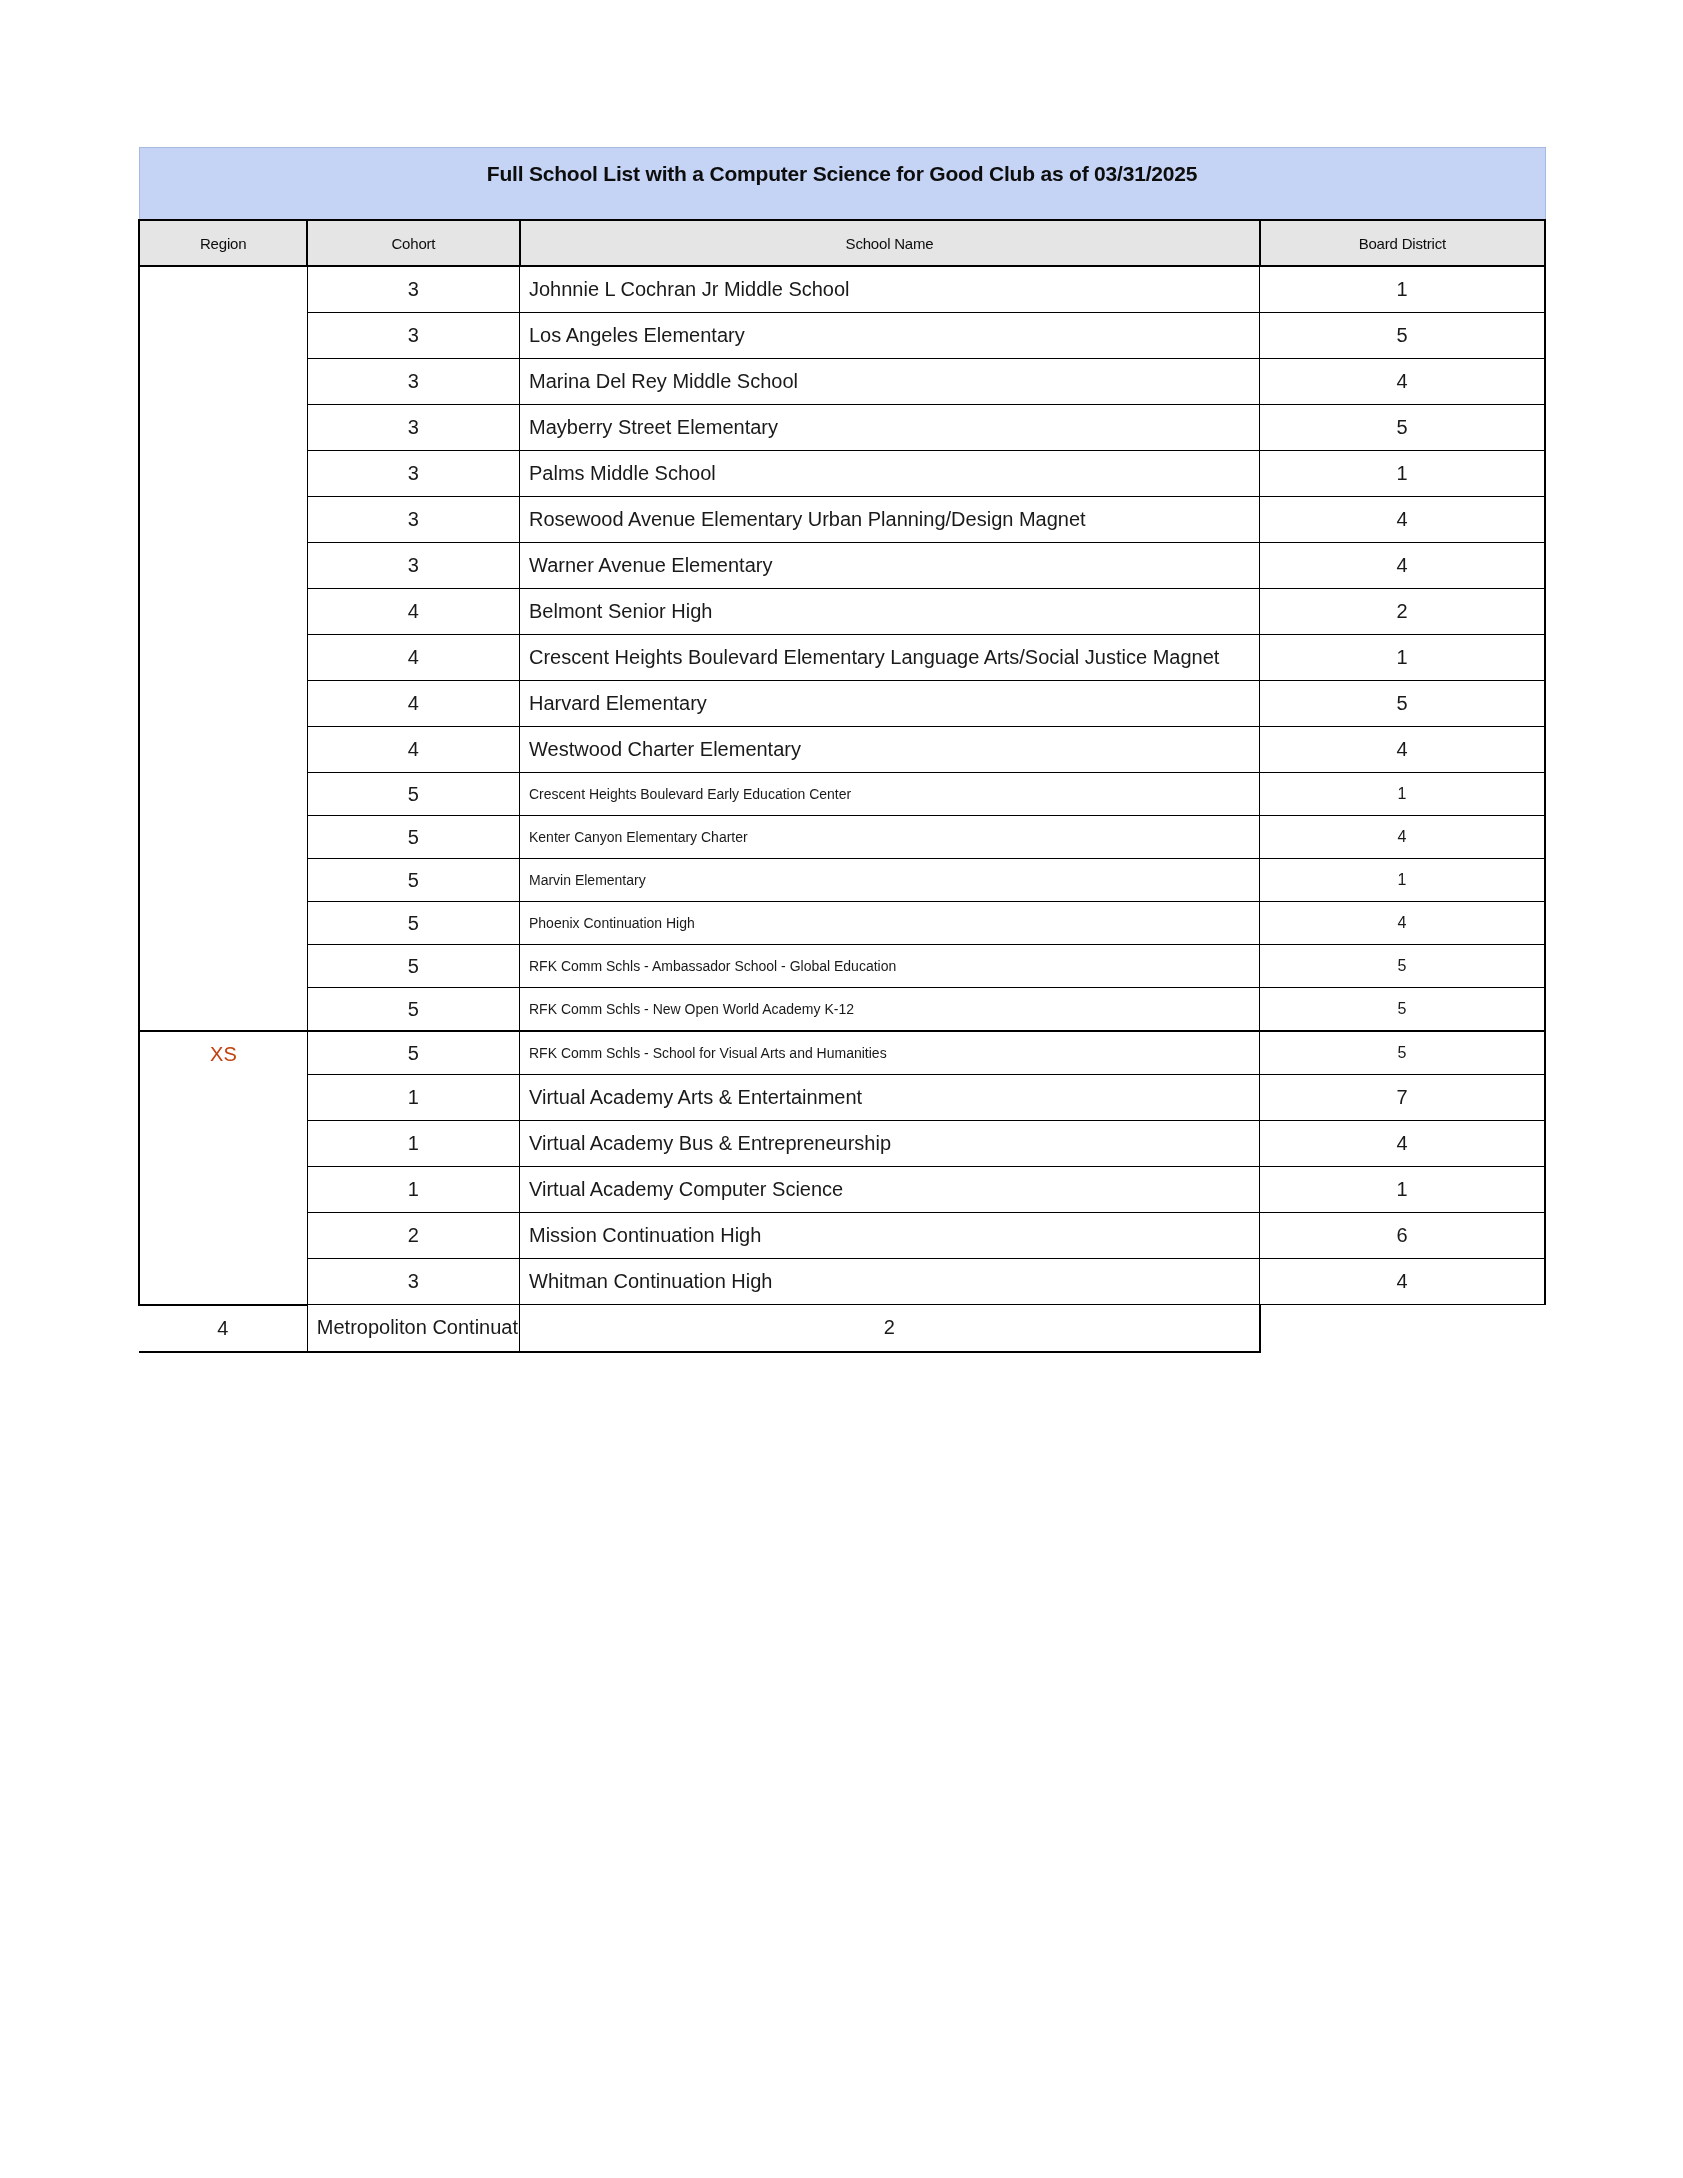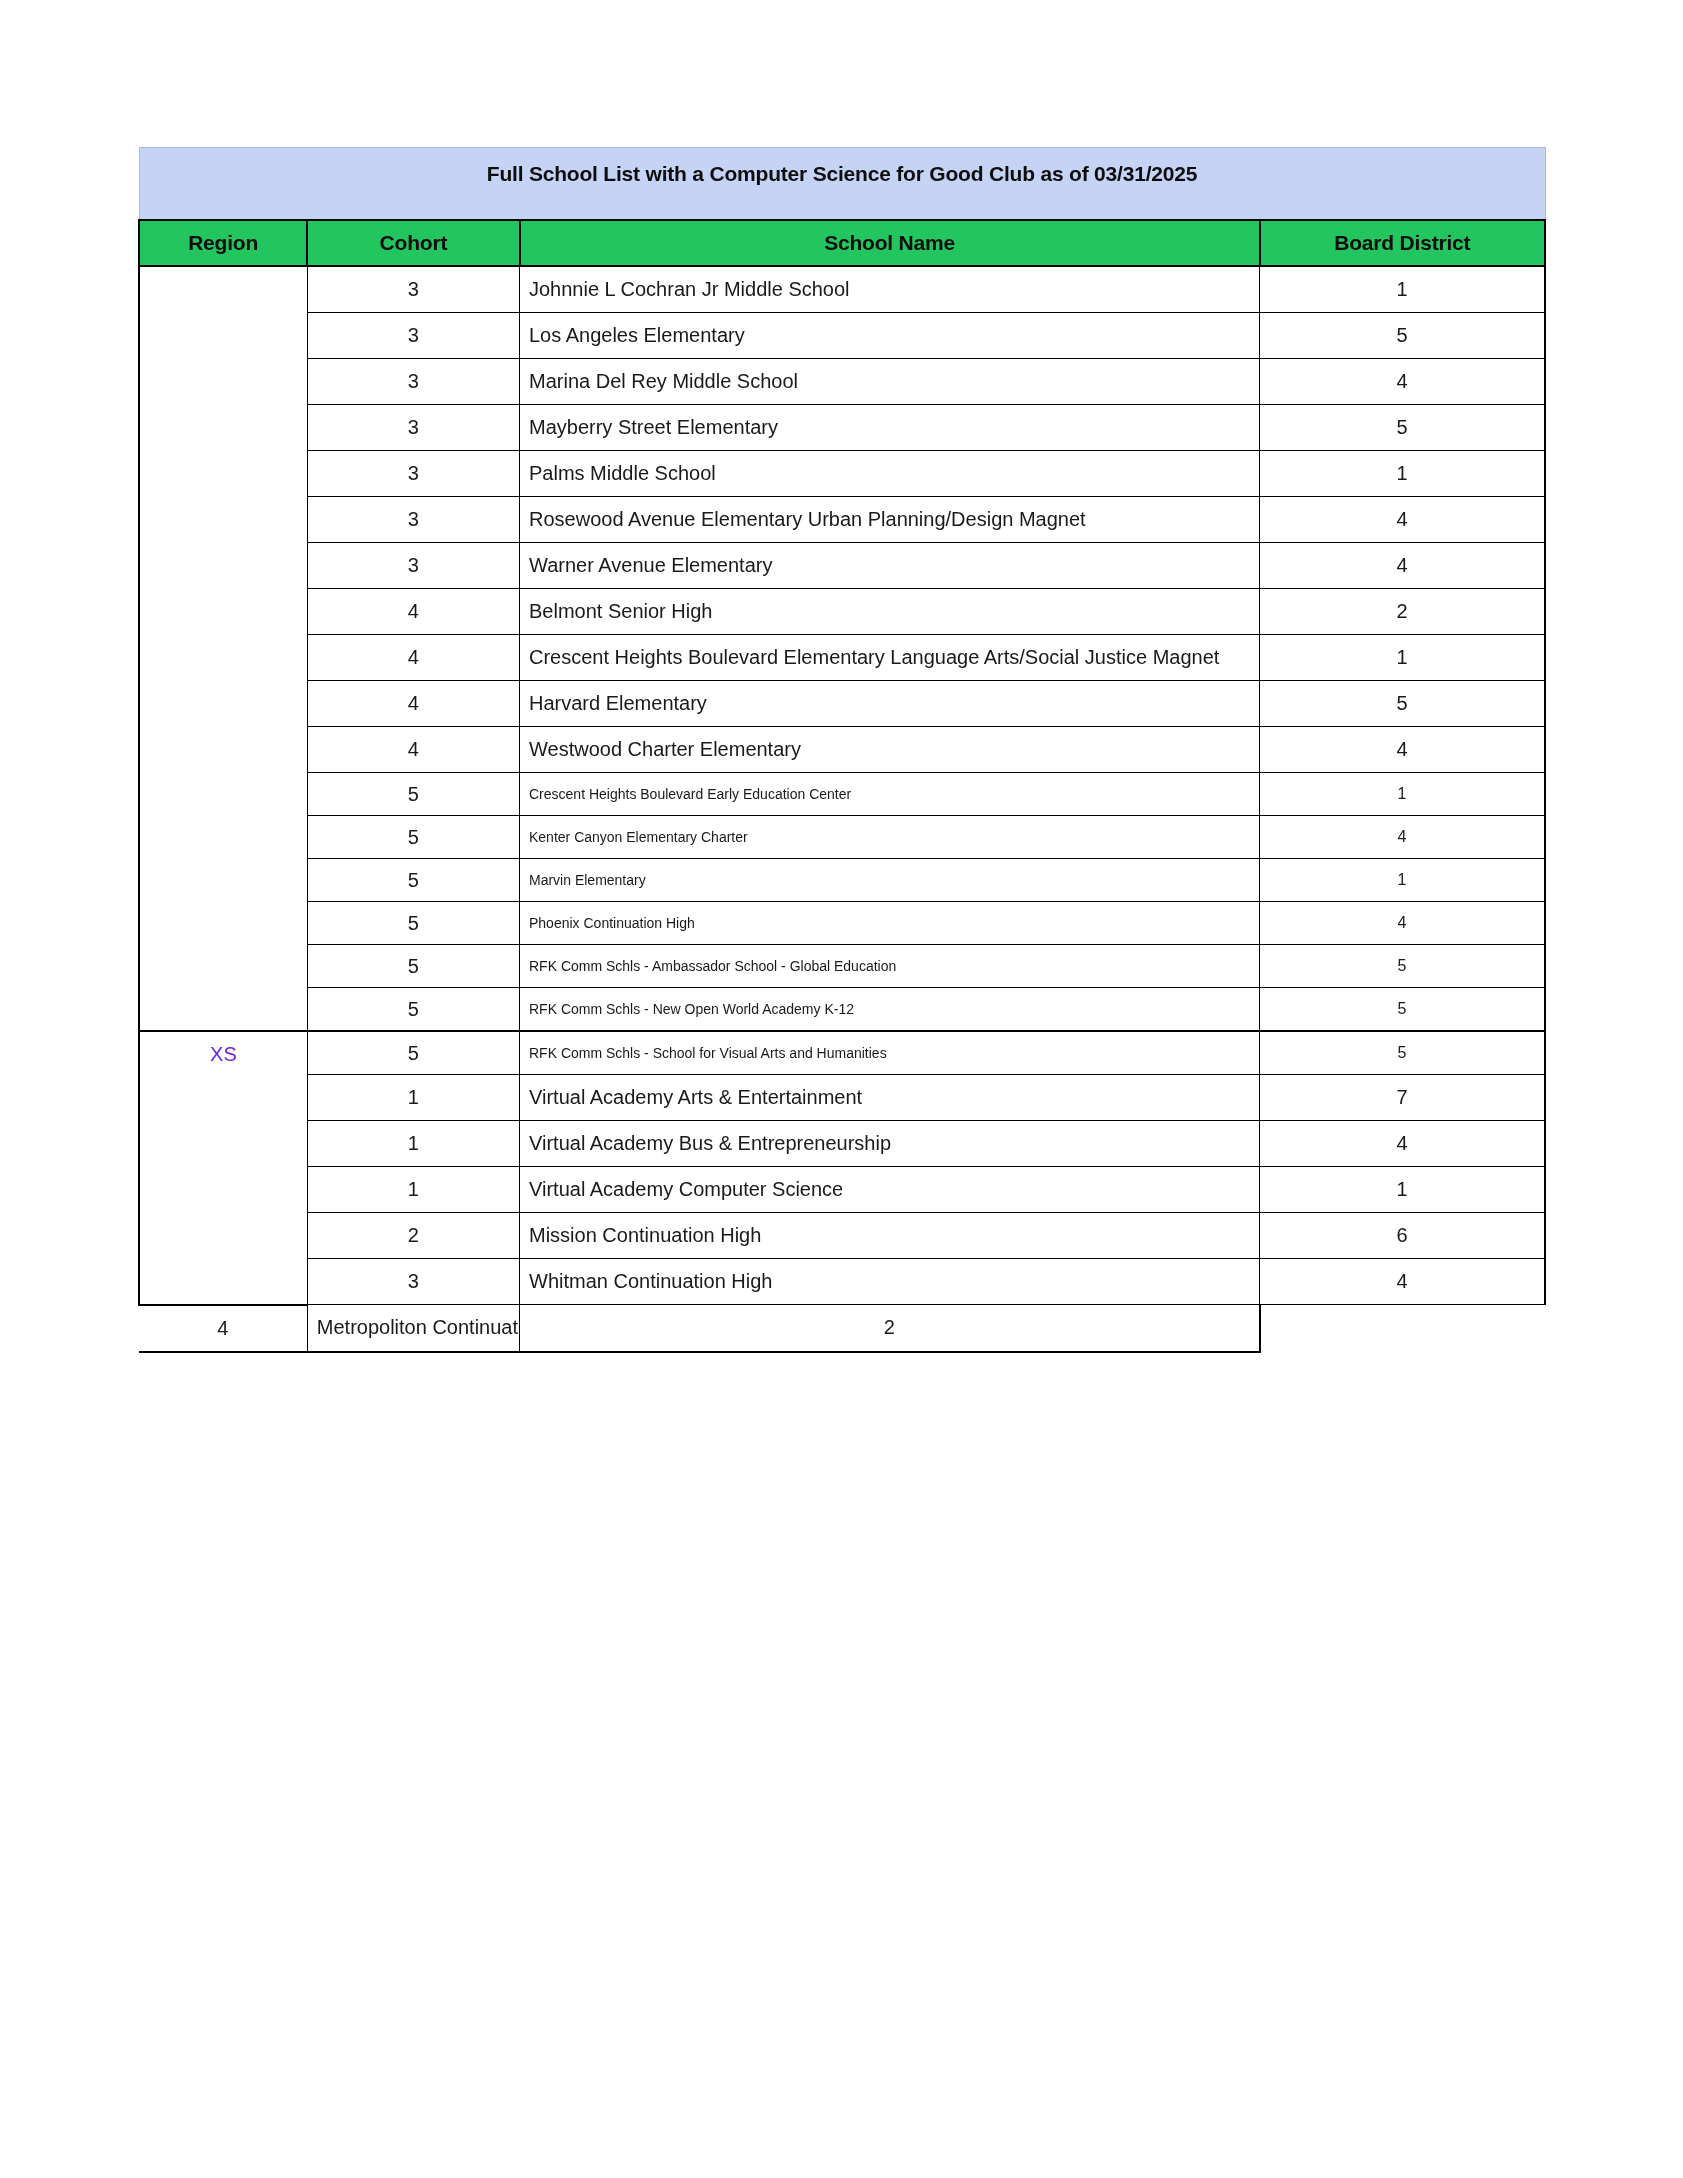--- a/index.html
+++ b/index.html
@@ -50,25 +50,25 @@
     font-size: 21px;
     font-weight: bold;
     color: #0d0d0d;
     letter-spacing: -0.2px;
     padding-top: 14px;
     font-family: "Liberation Sans", sans-serif;
   }
 
   
   tr.head-row th {
-    background: #22c55e;
+    background: #e5e5e5;
     border: 2.5px solid #000000;
     height: 44px;
-    font-size: 21px;
-    font-weight: bold;
+    font-size: 15px;
+    font-weight: normal;
     color: #0d0d0d;
     letter-spacing: -0.2px;
     padding: 0 4px;
     text-align: center;
     vertical-align: middle;
     font-family: "Liberation Sans", sans-serif;
   }
   tr.head-row th.col-region { border-left: 2.5px solid #000000; }
 
   
@@ -79,21 +79,21 @@
 
   
   td.region-cell {
     border-left: 2.5px solid #000000;
     border-right: 1.6px solid #000000;
     border-top: 2.5px solid #000000;
     border-bottom: 2.5px solid #000000;
     text-align: center;
     vertical-align: top;
     font-size: 20px;
-    color: #6d28d9;
+    color: #c2410c;
     padding-top: 11px;
     background: #ffffff;
   }
 
   td.cohort-cell,
   td.school-cell,
   td.district-cell {
     border-top: 1.6px solid #000000;
     border-bottom: 1.6px solid #000000;
     background: #ffffff;

